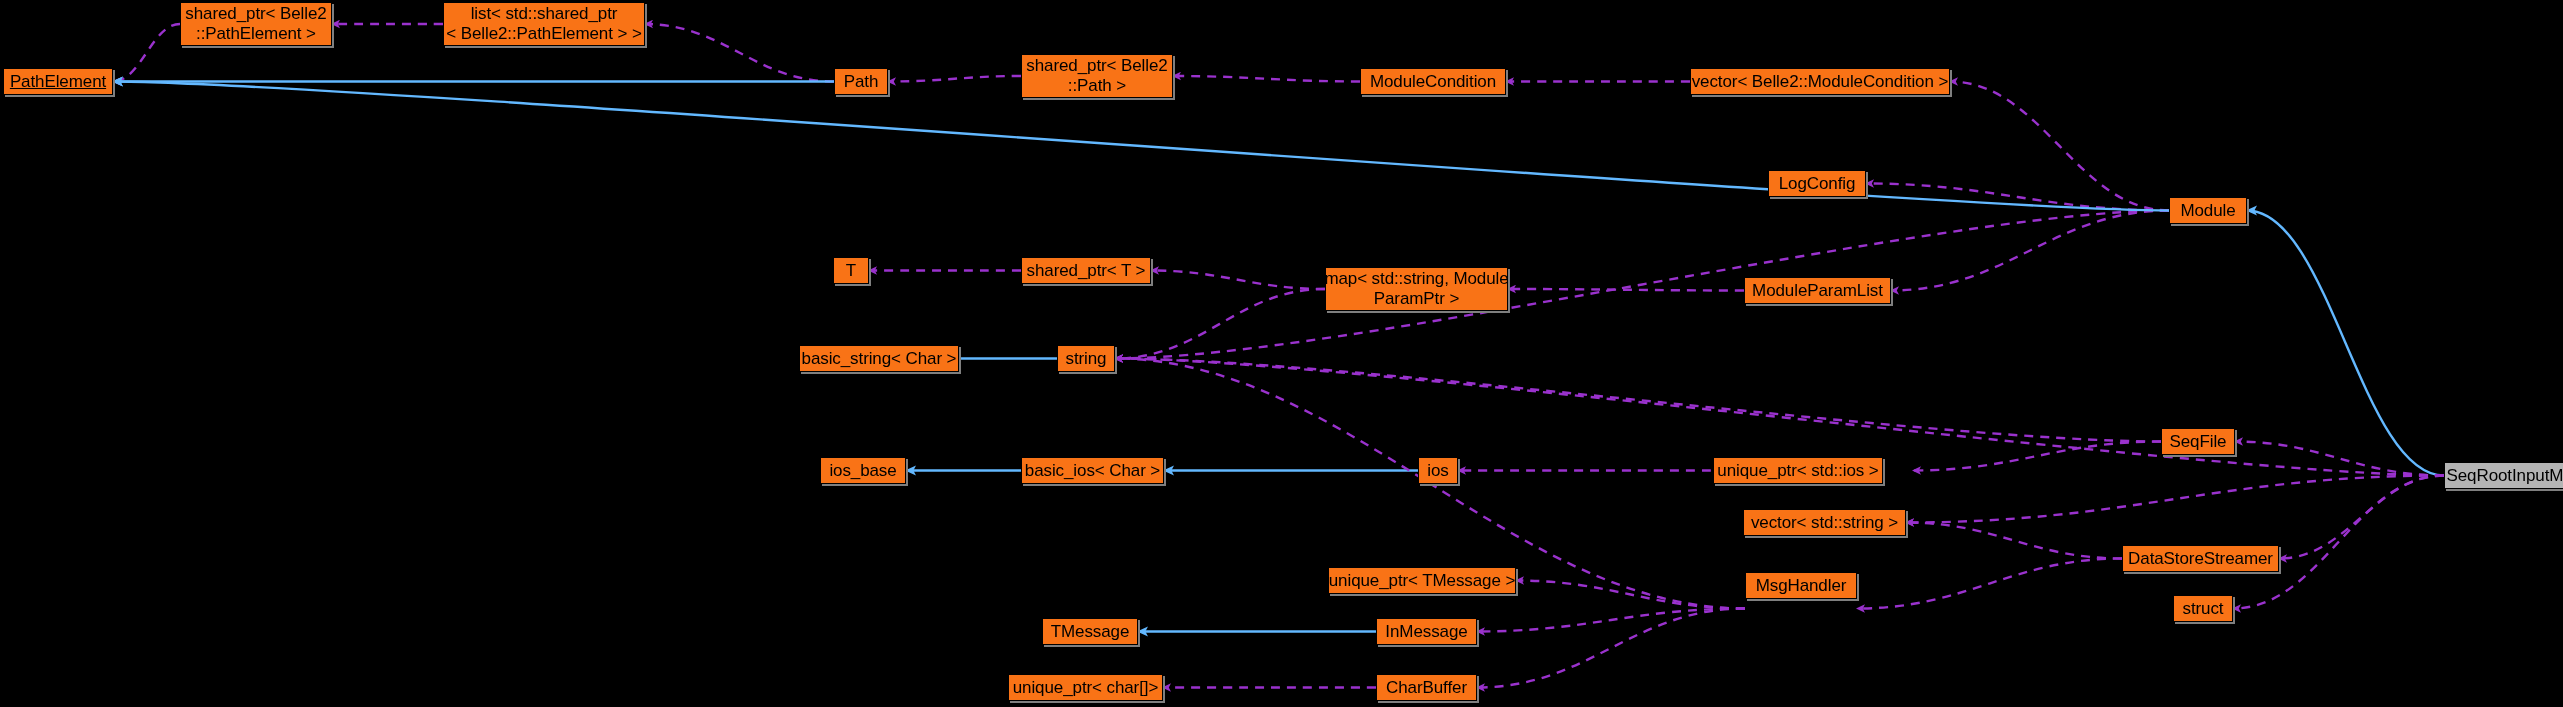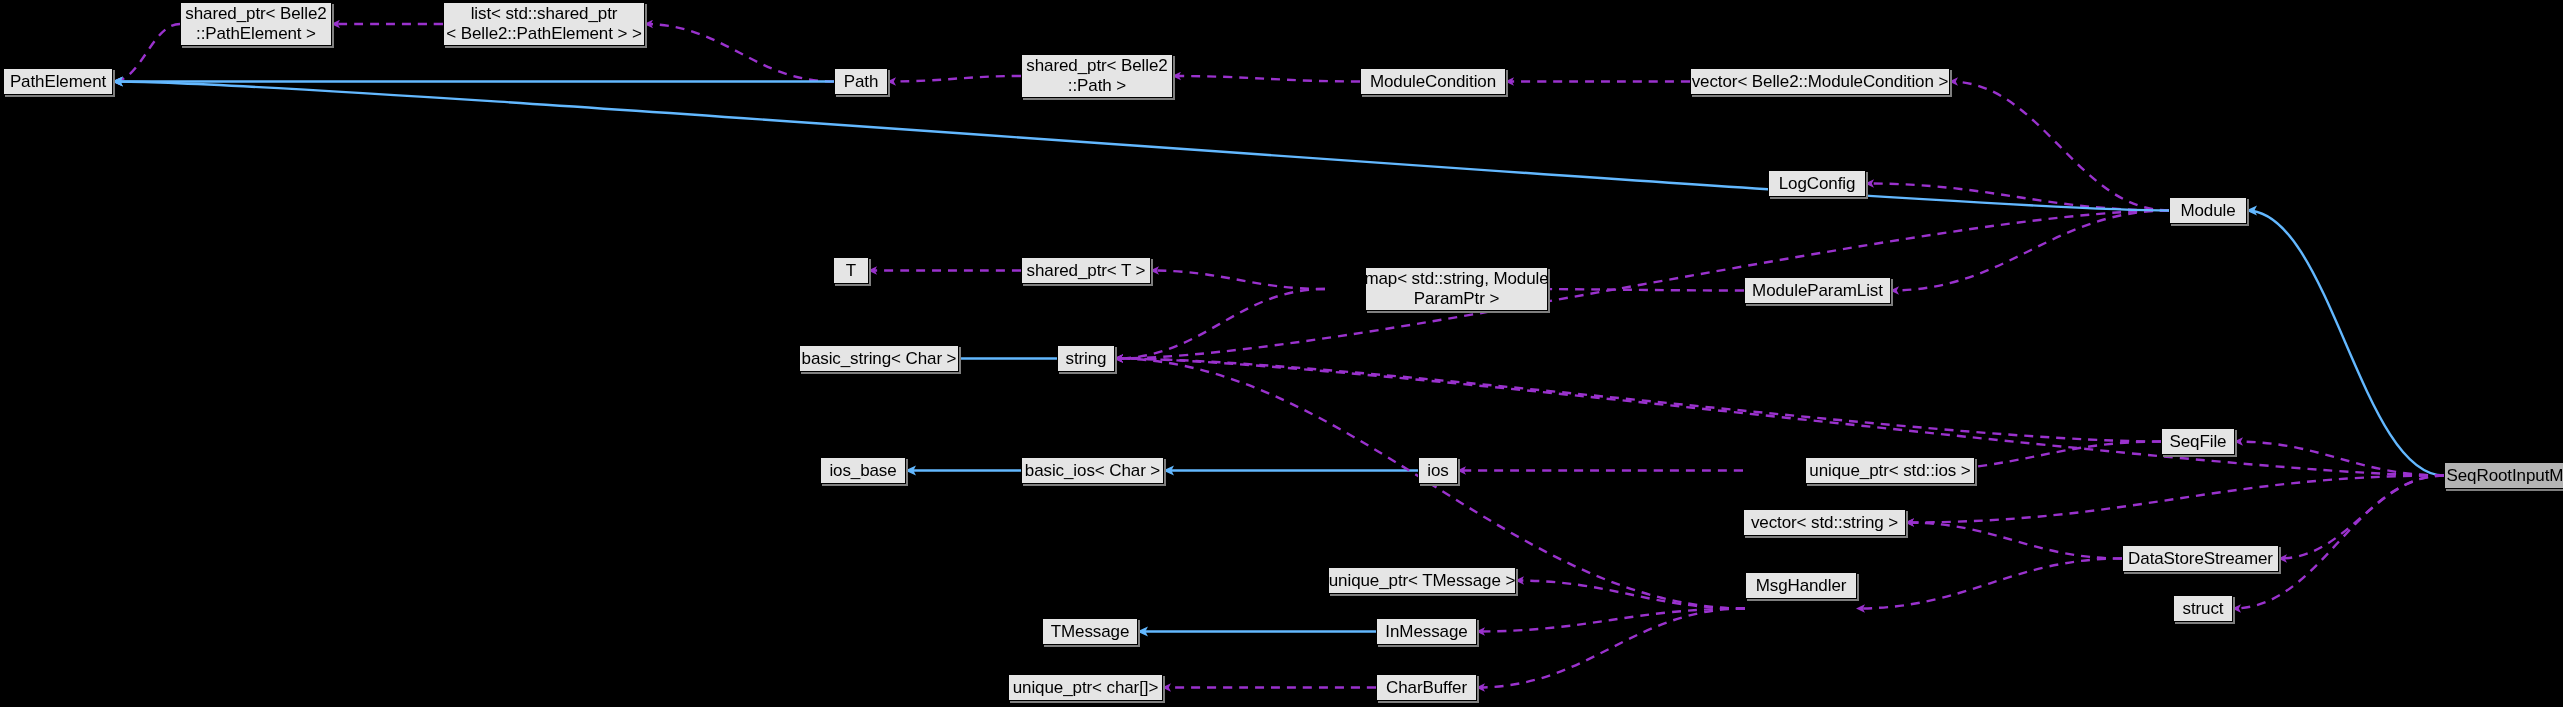--- a/index.html
+++ b/index.html
@@ -17,21 +17,21 @@
   }
   svg#edges {
     position: absolute;
     top: 0; left: 0;
     width: 2563px;
     height: 707px;
   }
   .node {
     position: absolute;
     box-sizing: border-box;
-    background: #e5e5e5;
+    background: #f97316;
     border: 1px solid #000000;
     box-shadow: 2px 2px 0 0 #7f7f7f;
     color: #000000;
     font-size: 17px;
     line-height: 20px;
     text-align: center;
     display: flex;
     align-items: center;
     justify-content: center;
     white-space: pre;
@@ -88,43 +88,43 @@
         <path d="M2122,558.5 C2031.28,558.5 1996.72,522.5 1906,522.5" fill="none" stroke="#9a32cd" stroke-width="2.4" stroke-dasharray="9,7" marker-end="url(#arrow-usage)"></path>
         <path d="M1745,608.5 C1648.82,608.5 1612.18,580.5 1516,580.5" fill="none" stroke="#9a32cd" stroke-width="2.4" stroke-dasharray="9,7" marker-end="url(#arrow-usage)"></path>
         <path d="M1745,608.5 C1632.44,608.5 1589.56,631.5 1477,631.5" fill="none" stroke="#9a32cd" stroke-width="2.4" stroke-dasharray="9,7" marker-end="url(#arrow-usage)"></path>
         <path d="M1745,608.5 C1632.44,608.5 1589.56,687.5 1477,687.5" fill="none" stroke="#9a32cd" stroke-width="2.4" stroke-dasharray="9,7" marker-end="url(#arrow-usage)"></path>
         <path d="M1745,608.5 C1515,608.5 1345,358.5 1115,358.5" fill="none" stroke="#9a32cd" stroke-width="2.4" stroke-dasharray="9,7" marker-end="url(#arrow-usage)"></path>
         <path d="M1376,631.5 C1276.04,631.5 1237.96,631.5 1138,631.5" fill="none" stroke="#63b8ff" stroke-width="2.4" marker-end="url(#arrow-inherit)"></path>
         <path d="M1376,687.5 C1286.54,687.5 1252.46,687.5 1163,687.5" fill="none" stroke="#9a32cd" stroke-width="2.4" stroke-dasharray="9,7" marker-end="url(#arrow-usage)"></path>
       </g>
   </svg>
   <div id="node-layer">
-      <div class="node" style="left: 3px; top: 68px; width: 110px; height: 27px;"><span>PathElement</span></div>
+      <div class="node" style="left: 3px; top: 68px; width: 110px; height: 27px; text-decoration: underline;"><span>PathElement</span></div>
       <div class="node" style="left: 180px; top: 2px; width: 152px; height: 44px;"><span>shared_ptr&lt; Belle2
 ::PathElement &gt;</span></div>
       <div class="node" style="left: 443px; top: 2px; width: 202px; height: 44px;"><span>list&lt; std::shared_ptr
 &lt; Belle2::PathElement &gt; &gt;</span></div>
       <div class="node" style="left: 834px; top: 68px; width: 54px; height: 27px;"><span>Path</span></div>
       <div class="node" style="left: 1021px; top: 54px; width: 152px; height: 44px;"><span>shared_ptr&lt; Belle2
 ::Path &gt;</span></div>
       <div class="node" style="left: 1360px; top: 68px; width: 146px; height: 27px;"><span>ModuleCondition</span></div>
       <div class="node" style="left: 1690px; top: 68px; width: 260px; height: 27px;"><span>vector&lt; Belle2::ModuleCondition &gt;</span></div>
       <div class="node" style="left: 1768px; top: 170px; width: 98px; height: 27px;"><span>LogConfig</span></div>
       <div class="node" style="left: 2169px; top: 197px; width: 78px; height: 27px;"><span>Module</span></div>
       <div class="node" style="left: 833px; top: 257px; width: 36px; height: 27px;"><span>T</span></div>
       <div class="node" style="left: 1021px; top: 257px; width: 130px; height: 27px;"><span>shared_ptr&lt; T &gt;</span></div>
-      <div class="node" style="left: 1365px; top: 267px; width: 183px; height: 44px; align-items: center;"><span>map&lt; std::string, Module
+      <div class="node" style="left: 1325px; top: 267px; width: 183px; height: 44px; align-items: center;"><span>map&lt; std::string, Module
 ParamPtr &gt;</span></div>
       <div class="node" style="left: 1744px; top: 277px; width: 147px; height: 27px;"><span>ModuleParamList</span></div>
       <div class="node" style="left: 777px; top: 345px; width: 160px; height: 27px; margin-left: 22px;"><span>basic_string&lt; Char &gt;</span></div>
       <div class="node" style="left: 1057px; top: 345px; width: 58px; height: 27px;"><span>string</span></div>
       <div class="node" style="left: 820px; top: 457px; width: 86px; height: 27px;"><span>ios_base</span></div>
       <div class="node" style="left: 1021px; top: 457px; width: 143px; height: 27px;"><span>basic_ios&lt; Char &gt;</span></div>
       <div class="node" style="left: 1418px; top: 457px; width: 40px; height: 27px;"><span>ios</span></div>
-      <div class="node" style="left: 1805px; top: 457px; width: 170px; height: 27px; text-align: right;"><span>unique_ptr&lt; std::ios &gt;</span></div>
+      <div class="node" style="left: 1713px; top: 457px; width: 170px; height: 27px; text-align: right;"><span>unique_ptr&lt; std::ios &gt;</span></div>
       <div class="node" style="left: 2161px; top: 428px; width: 74px; height: 27px;"><span>SeqFile</span></div>
       <div class="node" style="left: 1743px; top: 509px; width: 163px; height: 27px;"><span>vector&lt; std::string &gt;</span></div>
       <div class="node" style="left: 2122px; top: 545px; width: 157px; height: 27px;"><span>DataStoreStreamer</span></div>
       <div class="node" style="left: 1328px; top: 567px; width: 188px; height: 27px; justify-content: center;"><span>unique_ptr&lt; TMessage &gt;</span></div>
       <div class="node" style="left: 1745px; top: 572px; width: 112px; height: 27px;"><span>MsgHandler</span></div>
       <div class="node" style="left: 2173px; top: 595px; width: 60px; height: 27px; justify-content: center;"><span>struct</span></div>
       <div class="node" style="left: 1042px; top: 618px; width: 96px; height: 27px;"><span>TMessage</span></div>
       <div class="node" style="left: 1376px; top: 618px; width: 101px; height: 27px;"><span>InMessage</span></div>
       <div class="node" style="left: 1008px; top: 674px; width: 155px; height: 27px;"><span>unique_ptr&lt; char[]&gt;</span></div>
       <div class="node" style="left: 1376px; top: 674px; width: 101px; height: 27px;"><span>CharBuffer</span></div>

